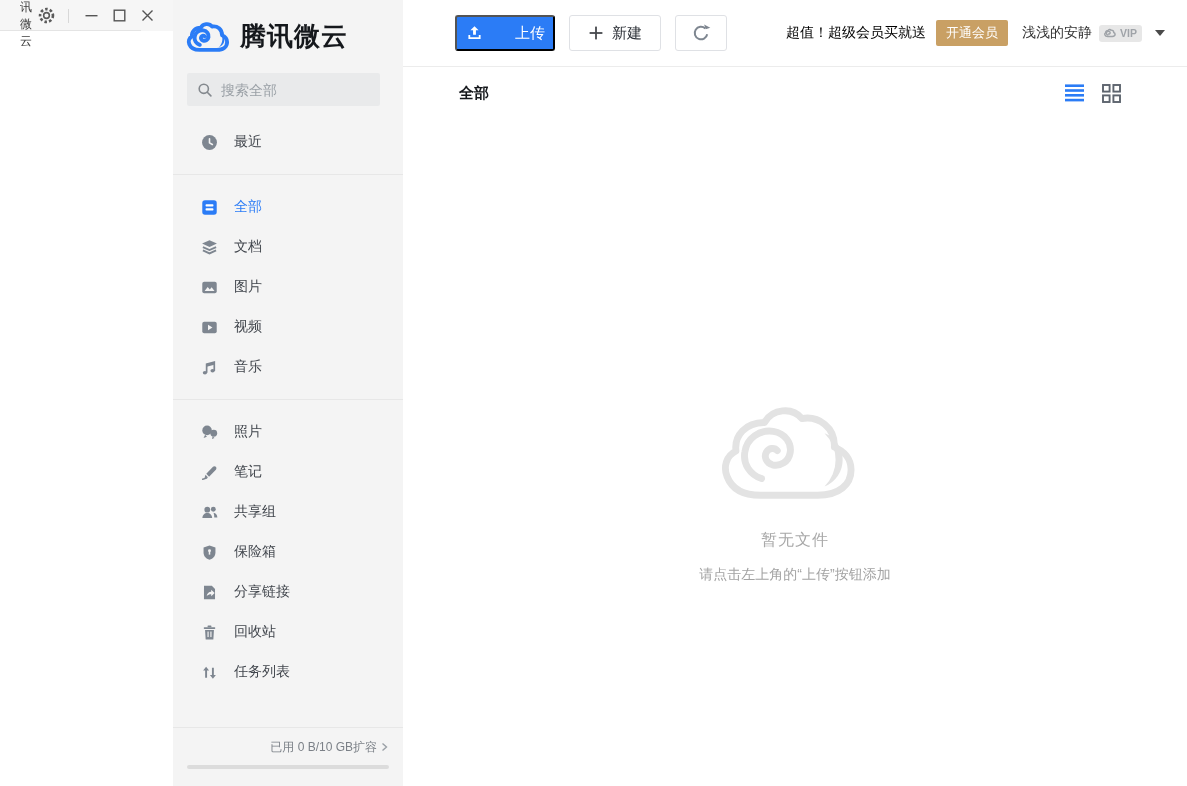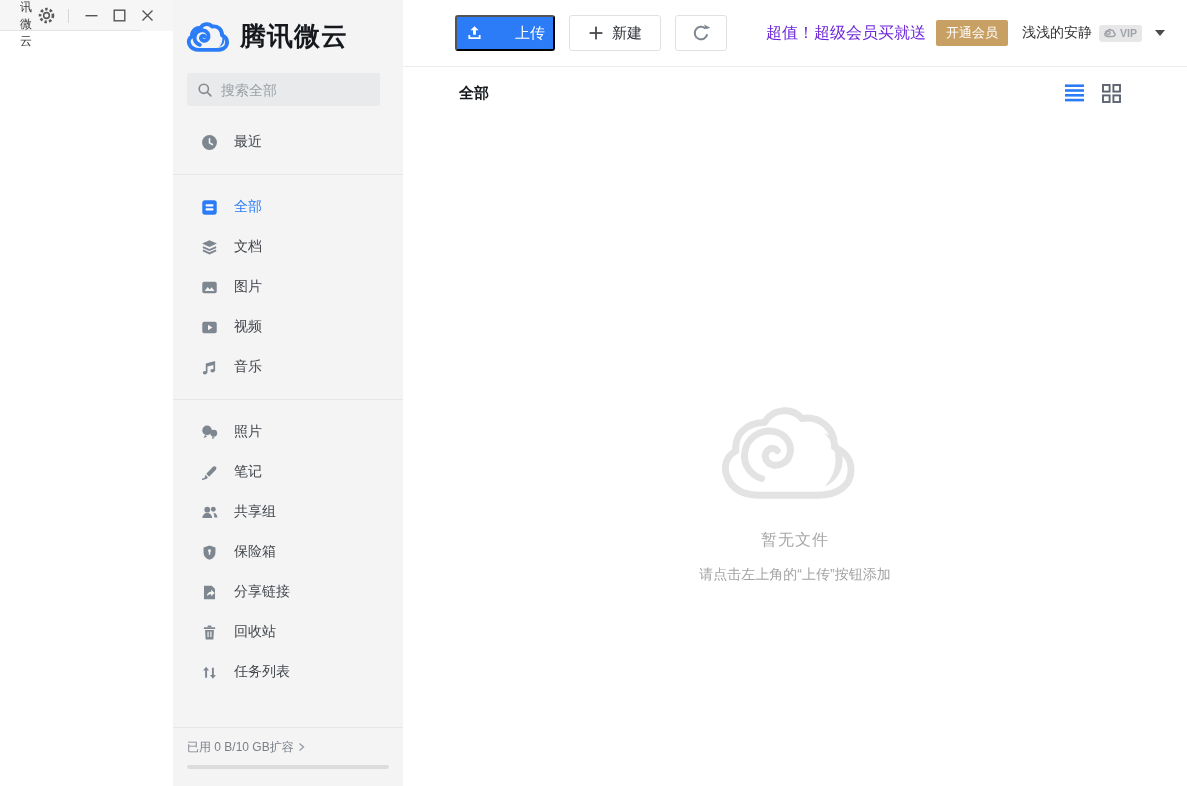--- a/index.html
+++ b/index.html
@@ -25,36 +25,36 @@
   .search-box { margin:0 23px 0 14px; height:33px; background:#e9eaeb; border-radius:2px; display:flex; align-items:center; padding:0 10px; }
   .search-box input { border:none; outline:none; background:transparent; font-size:14px; color:#a21caf; width:140px; margin-left:8px; font-family:inherit; }
   .search-box input::placeholder { color:#9aa0a6; }
   .nav { flex:1; display:flex; flex-direction:column; padding-top:16px; min-height:0; }
   .nav-item { height:40px; display:flex; align-items:center; padding-left:28px; cursor:default; }
   .nav-item .nav-ic { width:17px; height:17px; display:flex; }
   .nav-item .nav-label { font-size:14px; color:#40454c; margin-left:16px; }
   .nav-item.active .nav-label { color:#2b7cf6; }
   .divider { height:1px; background:#e7e7e7; margin:12px 0; flex:0 0 1px; }
   .storage { margin-top:auto; padding:9px 14px 17px 14px; border-top:1px solid #e7e7e7; }
-  .storage-row { display:flex; justify-content:flex-start; align-items:center; height:20px; }
+  .storage-row { display:flex; justify-content:flex-end; align-items:center; height:20px; }
   .storage-used { font-size:12px; color:#7b8087; }
   .storage-expand { font-size:12px; color:#7b8087; display:flex; align-items:center; cursor:default; }
   .storage-bar { margin-top:8px; height:4px; background:#dcdcdc; border-radius:2px; }
 
   
   .main { flex:1; display:flex; flex-direction:column; background:#fff; min-width:0; }
   .toolbar { height:67px; flex:0 0 67px; display:flex; align-items:center; padding:0 22px 0 52px; border-bottom:1px solid #ececec; }
   .btn { height:36px; border-radius:3px; display:flex; align-items:center; justify-content:center; cursor:default; }
   .btn-upload { width:100px; background:#2b7cf6; color:#fff; font-size:15px;gap:24px; }
   .btn-upload span { margin-left:7px; }
   .btn-new { width:92px; background:#fff; border:1px solid #dfe1e5; color:#2b2f36; font-size:15px; margin-left:14px; }
   .btn-new span { margin-left:8px; }
   .btn-refresh { width:52px; background:#fff; border:1px solid #dfe1e5; margin-left:14px; }
   .toolbar-right { margin-left:auto; display:flex; align-items:center; }
-  .promo-text { font-size:16px; color:#6d28d9; cursor:default; }
+  .promo-text { font-size:14px; color:#000000; cursor:default; }
   .promo-btn { margin-left:10px; height:26px; padding:0 10px; background:#c9a064; color:#fff; font-size:13px; border:none; border-radius:2px; display:flex; align-items:center; cursor:default; }
   .username { margin-left:14px; font-size:14px; color:#343434; }
   .vip-badge { margin-left:7px; height:17px; background:#e7e7e7; border-radius:3px; display:flex; align-items:center; padding:0 5px; }
   .vip-badge span { font-size:10.5px; font-weight:700; color:#9fa3a8; margin-left:3px; }
   .caret { margin-left:13px; display:flex; }
 
   .content { flex:1; display:flex; flex-direction:column; min-height:0; }
   .content-header { height:52px; flex:0 0 52px; display:flex; align-items:center; padding:0 66px 0 56px; }
   .content-title { font-size:15px; font-weight:700; color:#15181c; }
   .view-toggles { margin-left:auto; display:flex; align-items:center; }

